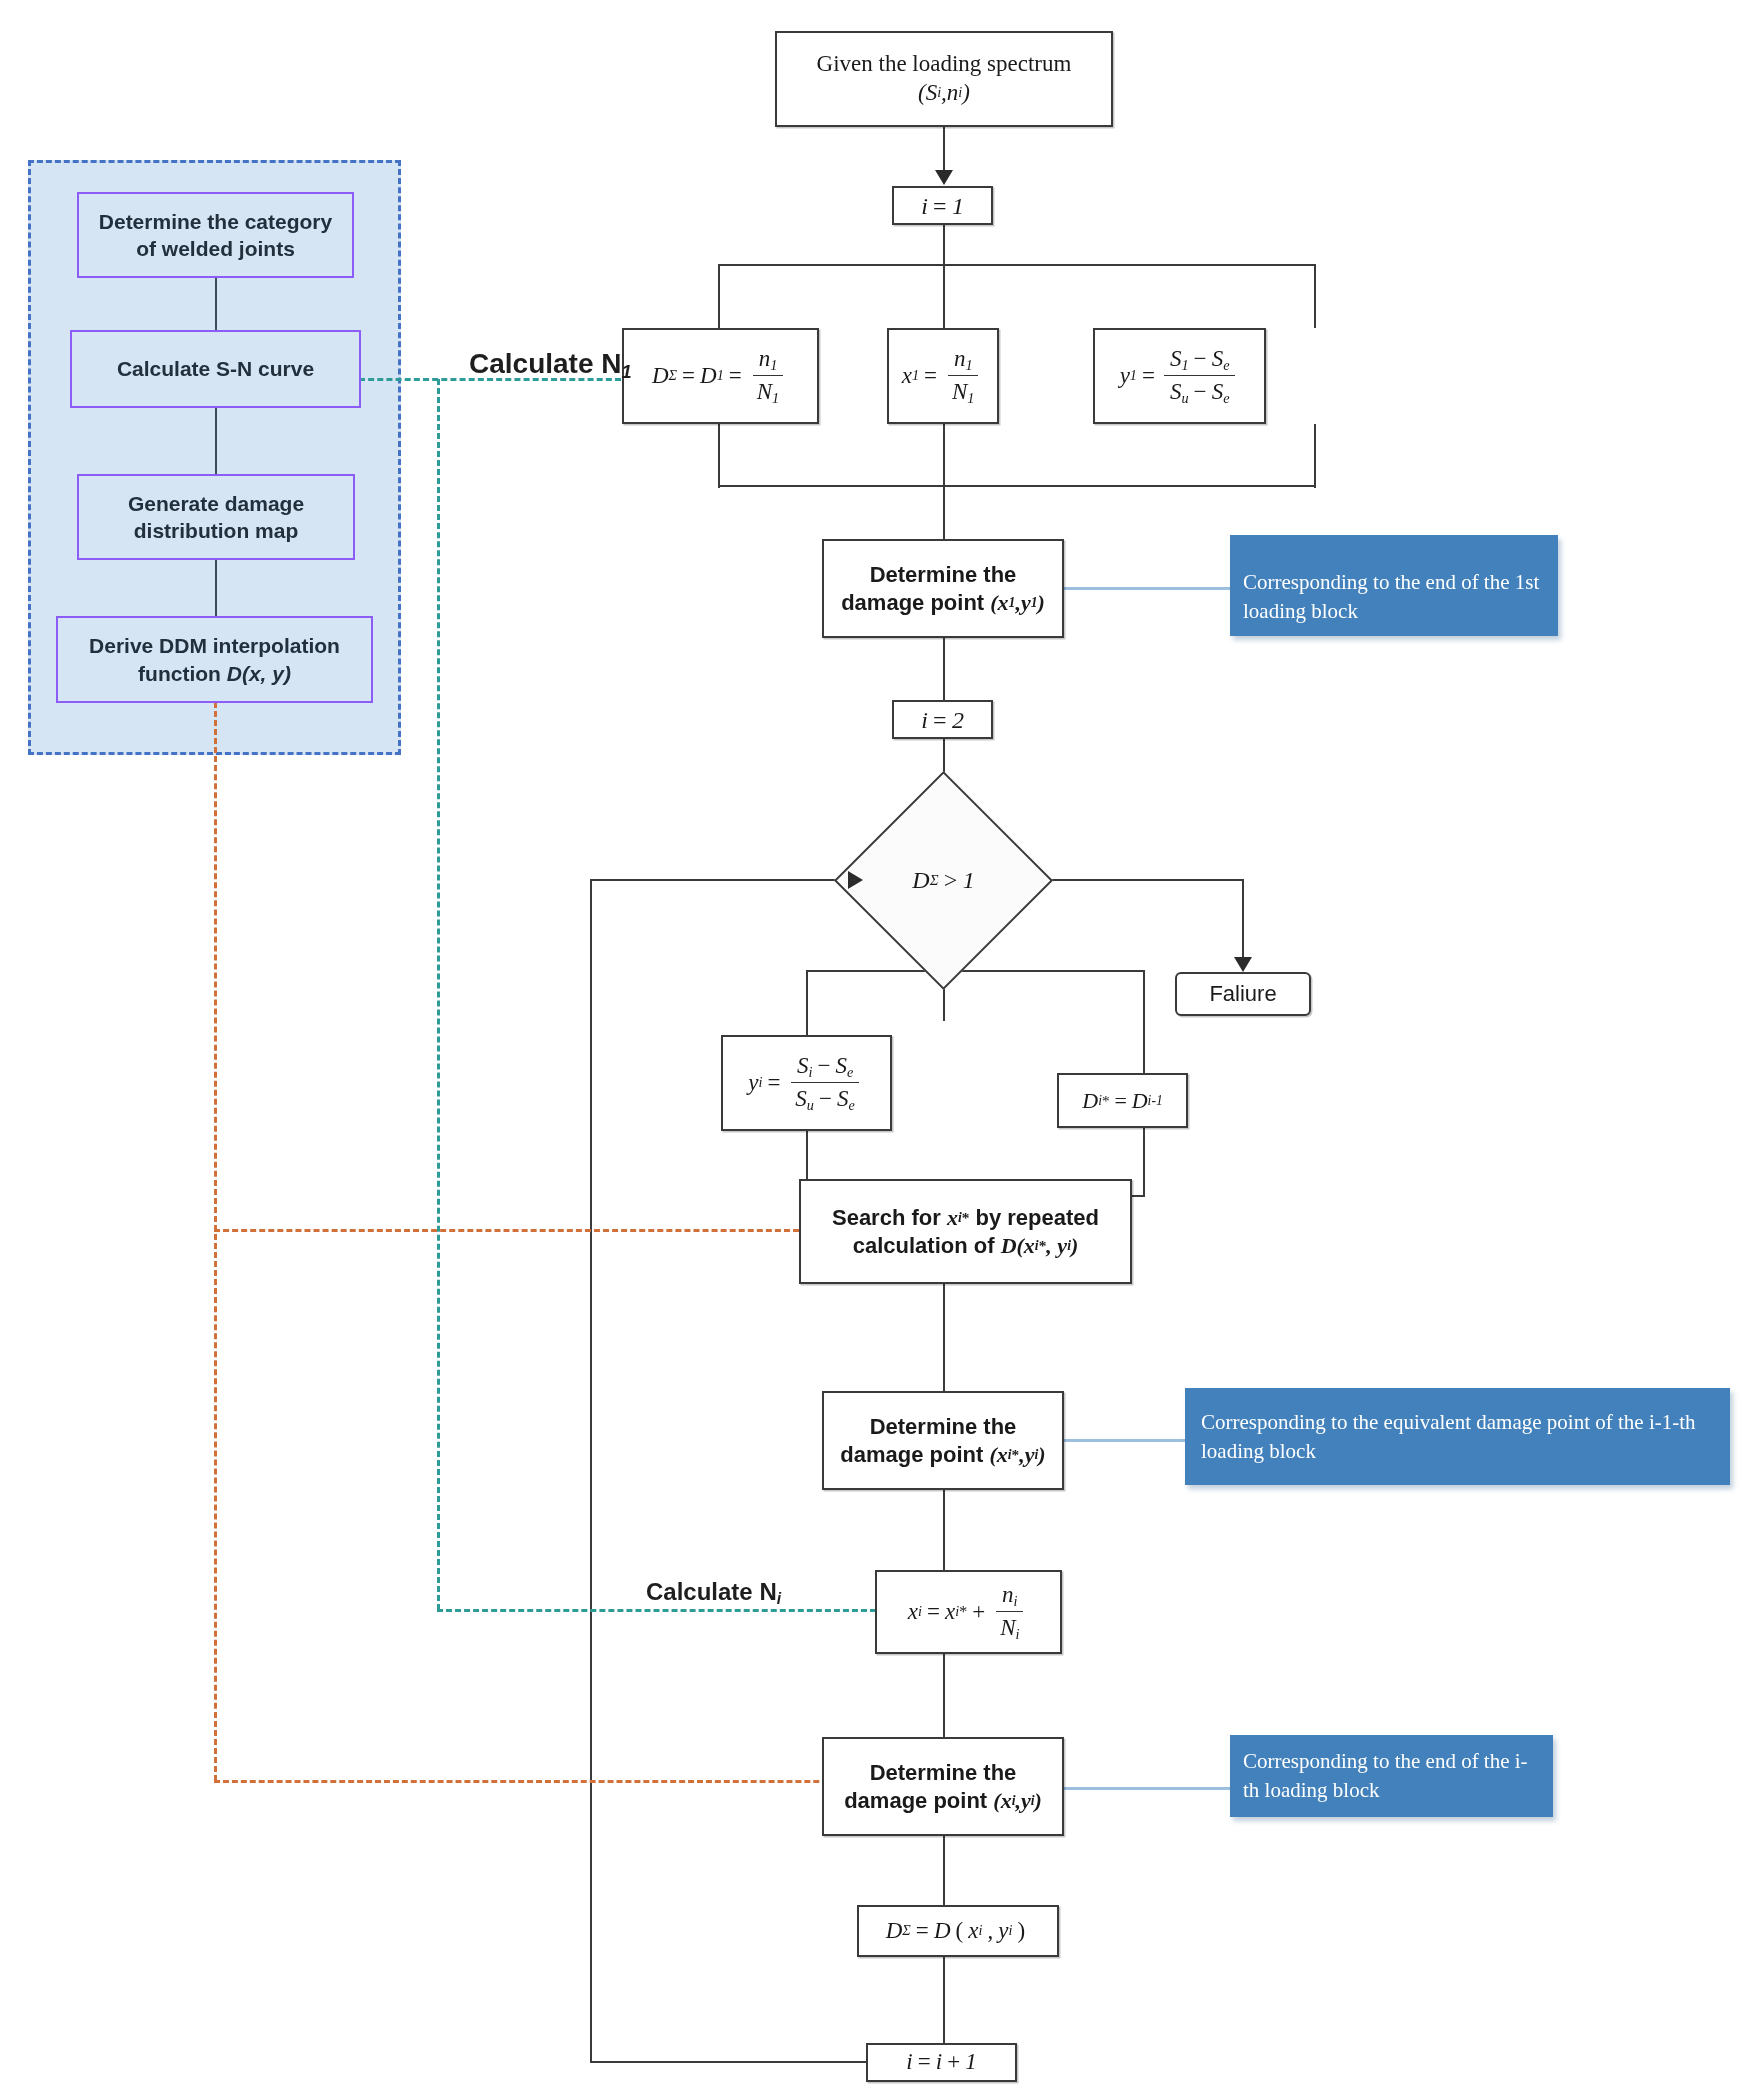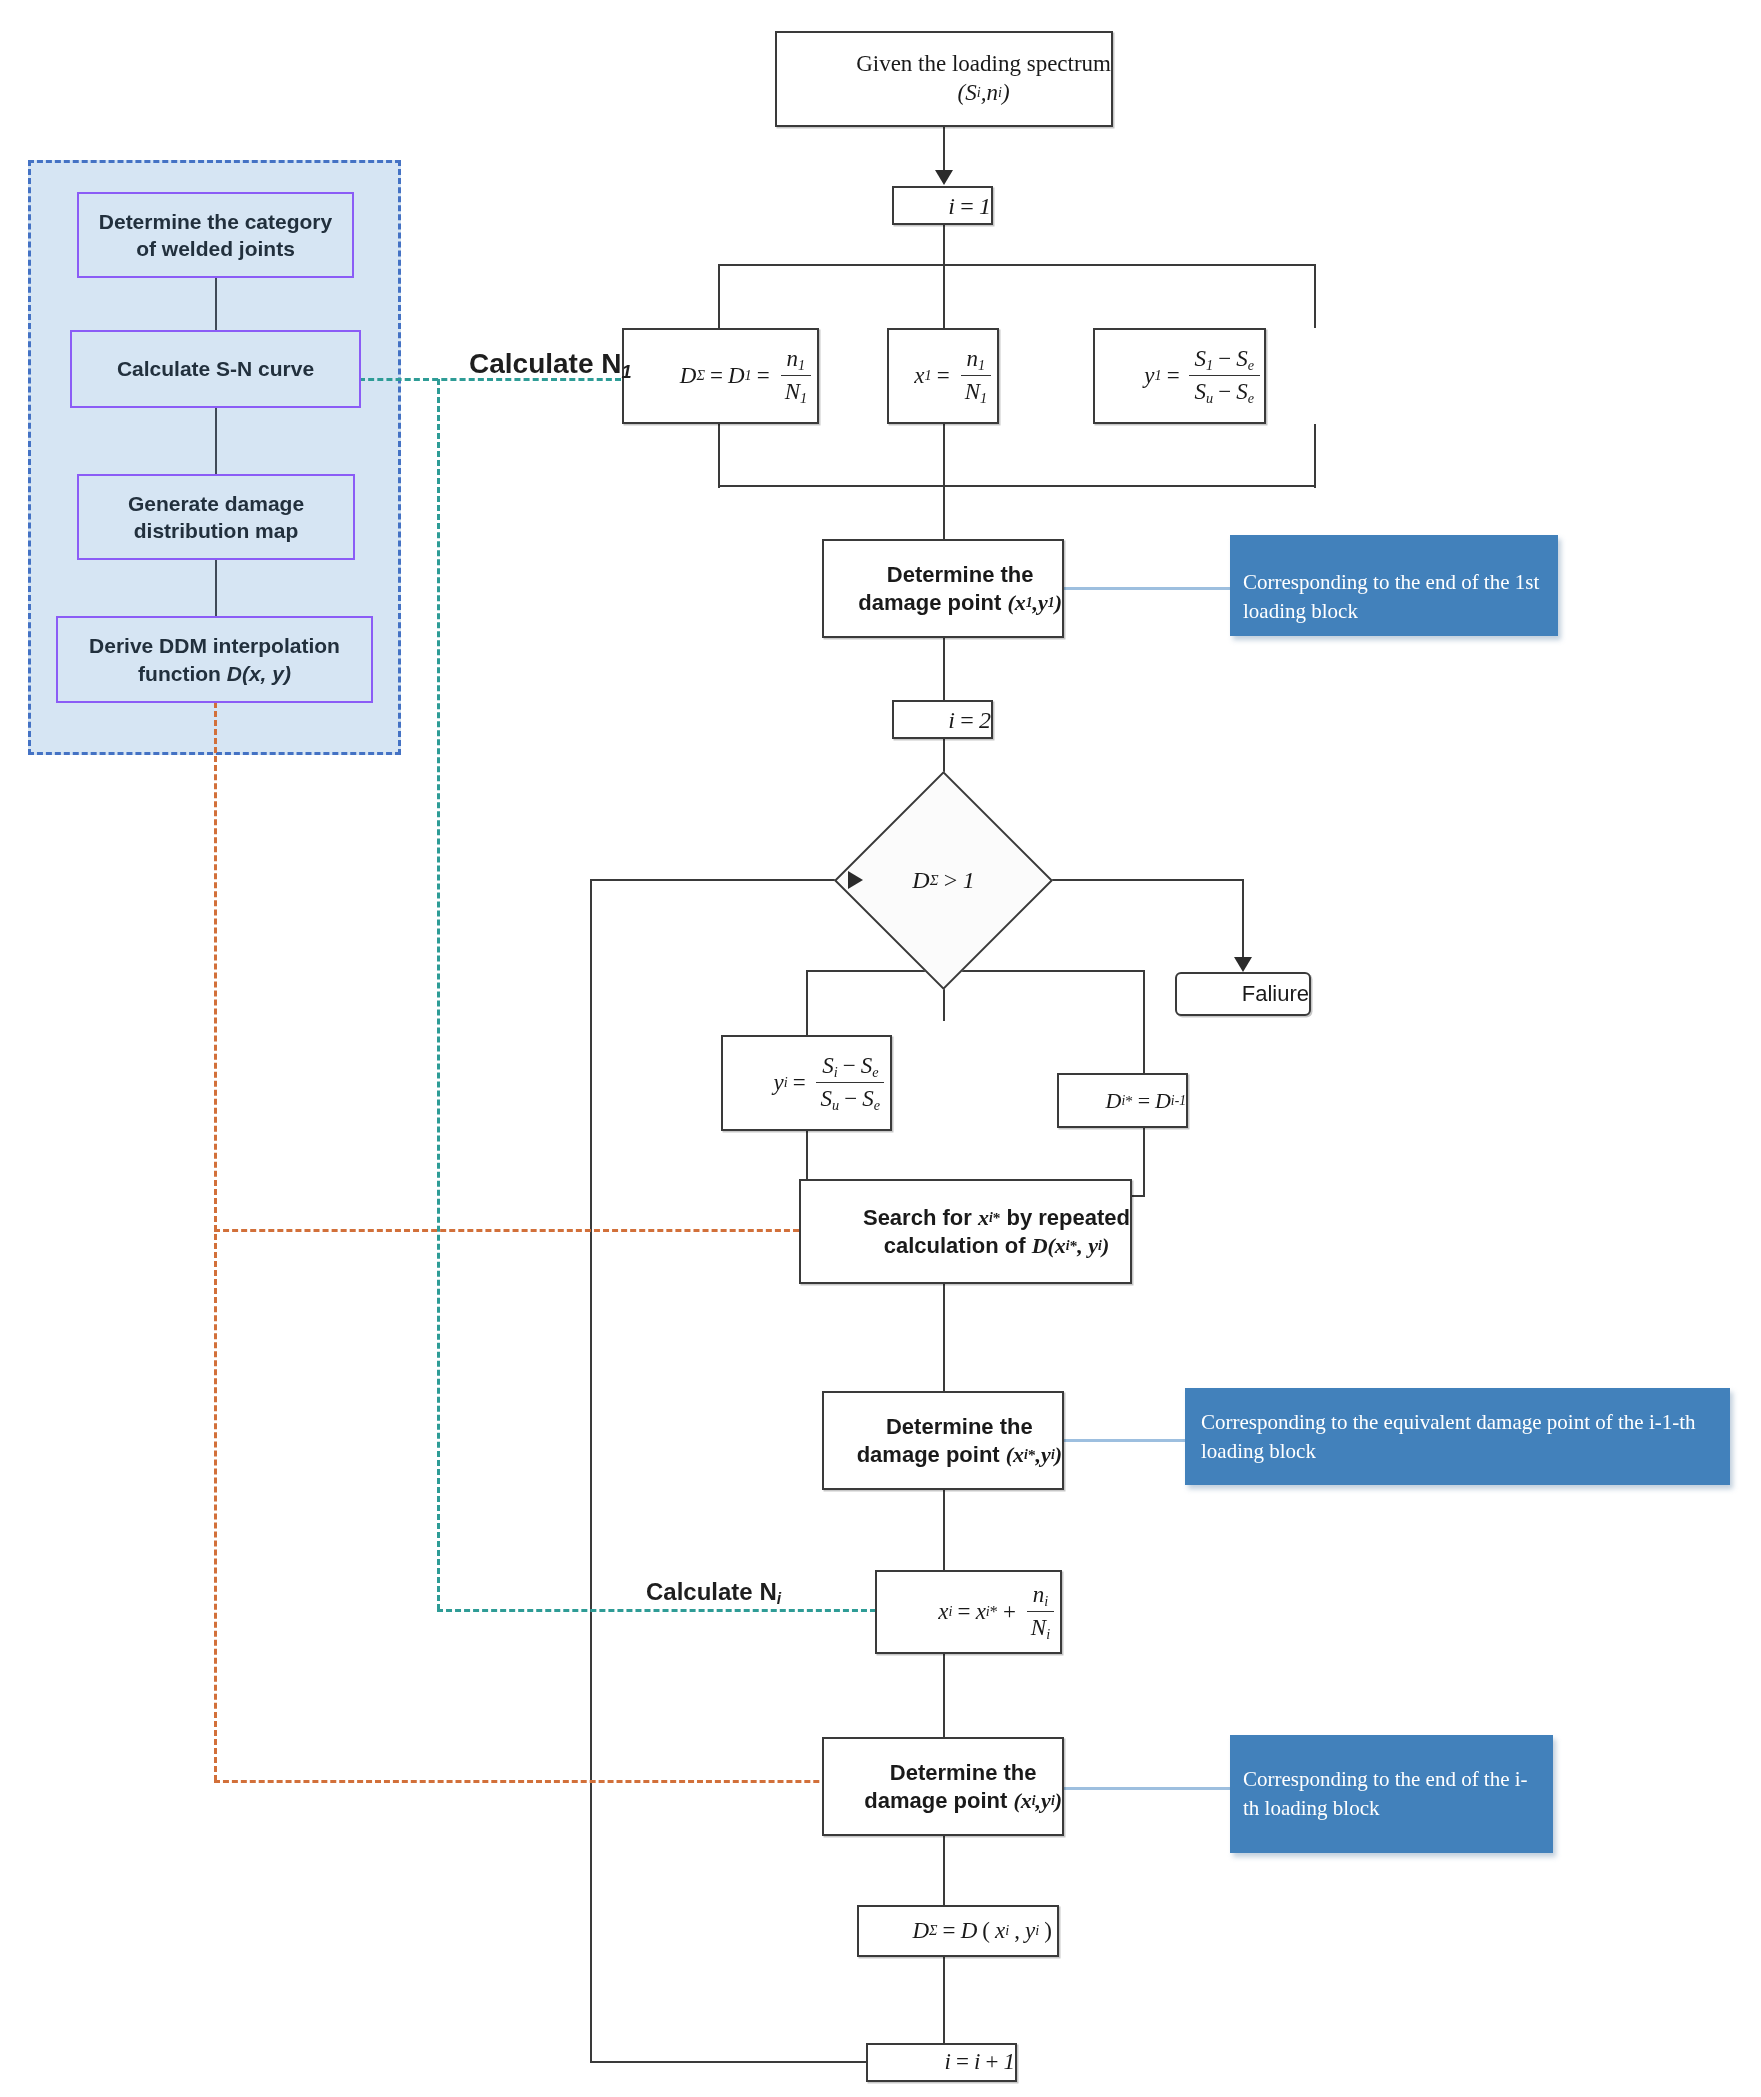--- a/index.html
+++ b/index.html
@@ -1,21 +1,21 @@
 <!DOCTYPE html>
 <html style="font-size:8px"><head>
 <meta charset="utf-8">
 <style>
   html,body{margin:0;padding:0;background:#ffffff;}
   body{font-family:"Liberation Sans",sans-serif;}
   #canvas{position:relative;width:1762px;height:2097px;background:#fff;overflow:hidden;}
 
   
   .node{position:absolute;box-sizing:border-box;background:#ffffff;
-        border:2px solid #3a3a3a;display:flex;align-items:center;justify-content:flex-end;
+        border:2px solid #3a3a3a;display:flex;align-items:center;justify-content:center;
         text-align:center;color:#1a1a1a;line-height:1.25;z-index:5;
         box-shadow:1.5px 1.5px 0 rgba(0,0,0,.22);}
   .node.serif{font-family:"Liberation Serif",serif;}
   .node.sans{font-family:"Liberation Sans",sans-serif;font-weight:700;}
 
   
   .group-box{position:absolute;box-sizing:border-box;background:#d6e5f3;
              border:3px dashed #4472c4;z-index:2;}
   .group-node{position:absolute;box-sizing:border-box;background:#d6e5f3;
               border:2px solid #8b5cf6;display:flex;align-items:center;justify-content:center;
@@ -295,21 +295,21 @@
 
   <div class="ln lnv" style="left:943px;top:1654px;height:84px;"></div>
 
   <div class="node sans" style="left:822px;top:1737px;width:242px;height:99px;font-size:22px;">
     <span>
       Determine the<br>damage point <span class="math">(<i>x</i><sub>i</sub>, <i>y</i><sub>i</sub>)</span>
     </span>
   </div>
 
   <div class="callout-ln" style="left:1064px;top:1787px;width:166px;"></div>
-  <div class="callout" style="left:1230px;top:1735px;width:323px;height:118px;font-size:21px;">
+  <div class="callout" style="left:1230px;top:1735px;width:323px;height:82px;font-size:21px;">
     <span>Corresponding to the end of the i-th loading block</span>
   </div>
 
   <div class="ln lnv" style="left:943px;top:1836px;height:69px;"></div>
 
   <div class="node serif" style="left:857px;top:1905px;width:202px;height:52px;font-size:23px;">
     <span class="math">
       <i>D</i>
         <sub>Σ</sub>
         <span class="op">=</span>

